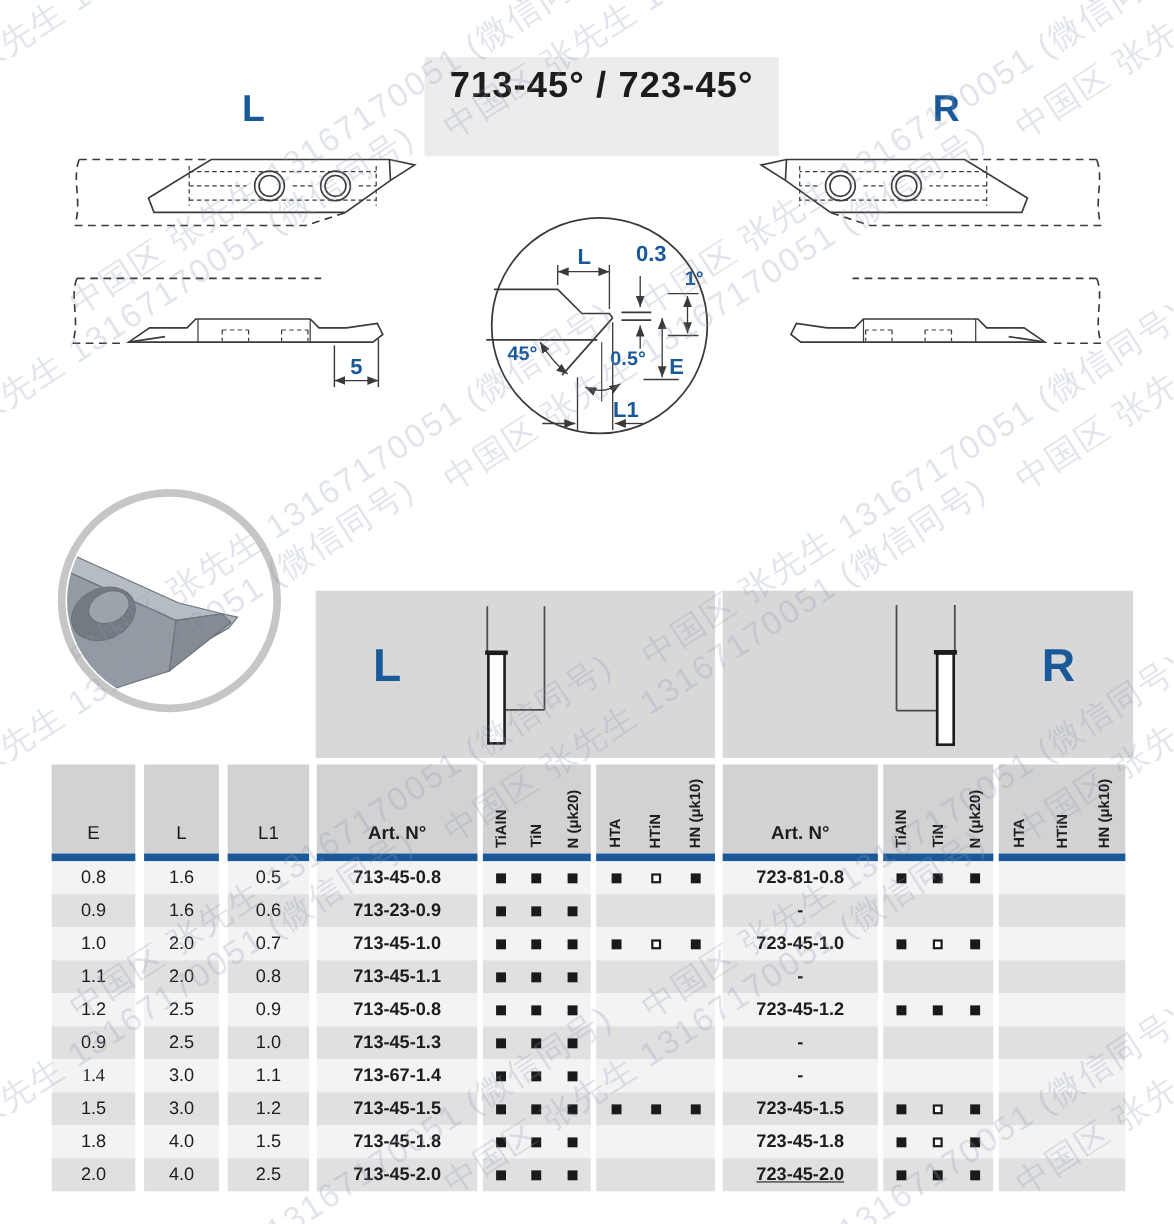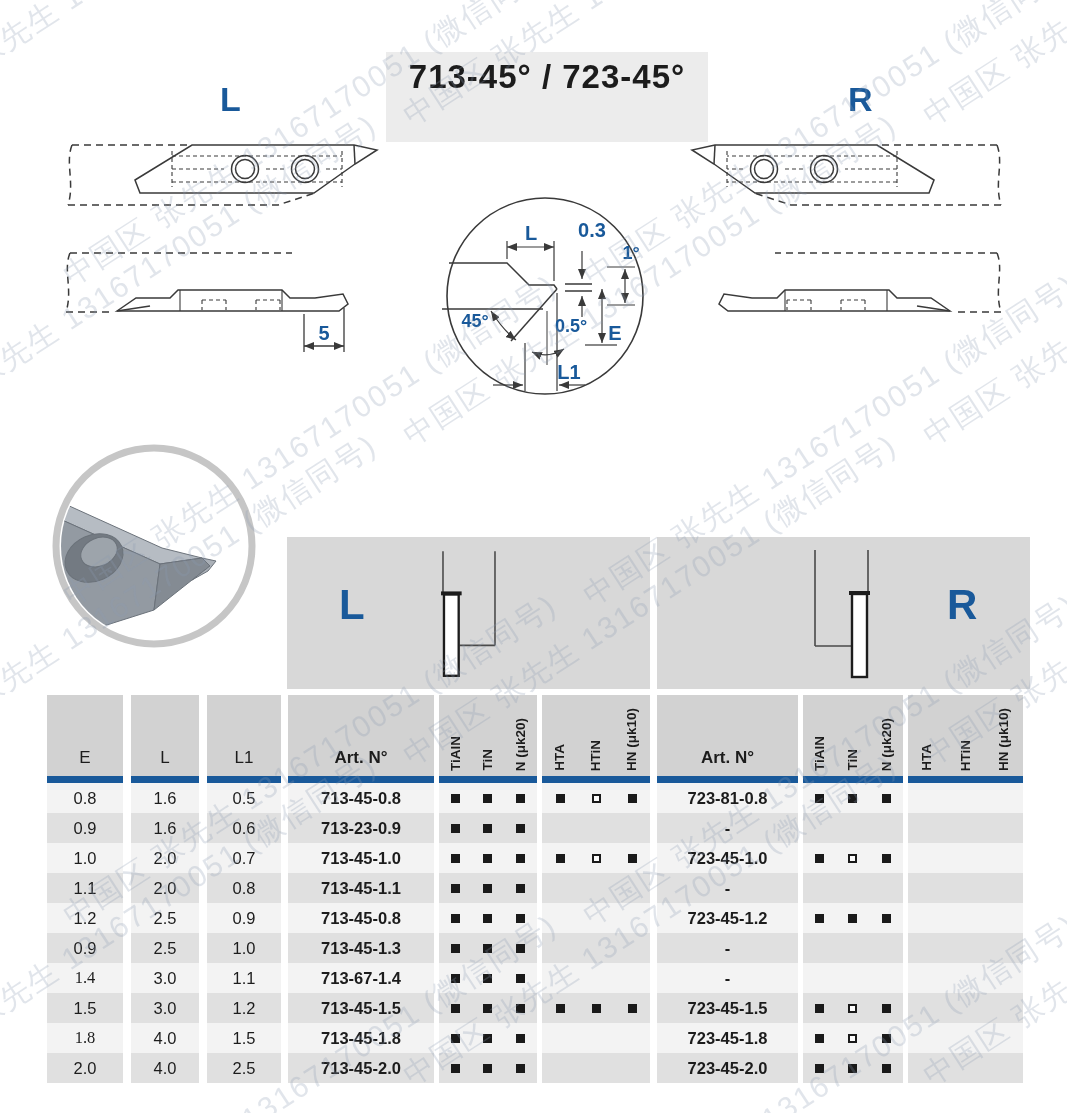--- a/index.html
+++ b/index.html
@@ -498,21 +498,21 @@
         </span>
         <span class="slot">
           <span class="sq filled"></span>
         </span>
       </div>
       <div class="cell group dark" style="grid-area: 9 / 17;">
         <span class="slot"></span>
         <span class="slot"></span>
         <span class="slot"></span>
       </div>
-      <div class="cell light" style="grid-area: 10 / 1; font-family: Liberation Serif, serif;">1.8</div>
+      <div class="cell light" style="grid-area: 10 / 1;">1.8</div>
       <div class="cell light" style="grid-area: 10 / 3;">4.0</div>
       <div class="cell light" style="grid-area: 10 / 5;">1.5</div>
       <div class="cell art light" style="grid-area: 10 / 7;">713-45-1.8</div>
       <div class="cell art light" style="grid-area: 10 / 13;">723-45-1.8</div>
       <div class="cell group light" style="grid-area: 10 / 9;">
         <span class="slot">
           <span class="sq filled"></span>
         </span>
         <span class="slot">
           <span class="sq filled"></span>
@@ -539,21 +539,21 @@
       </div>
       <div class="cell group light" style="grid-area: 10 / 17;">
         <span class="slot"></span>
         <span class="slot"></span>
         <span class="slot"></span>
       </div>
       <div class="cell dark" style="grid-area: 11 / 1;">2.0</div>
       <div class="cell dark" style="grid-area: 11 / 3;">4.0</div>
       <div class="cell dark" style="grid-area: 11 / 5;">2.5</div>
       <div class="cell art dark" style="grid-area: 11 / 7;">713-45-2.0</div>
-      <div class="cell art dark" style="grid-area: 11 / 13;">723-45-2.0</div>
+      <div class="cell art dark" style="grid-area: 11 / 13; text-decoration: underline;">723-45-2.0</div>
       <div class="cell group dark" style="grid-area: 11 / 9;">
         <span class="slot">
           <span class="sq filled"></span>
         </span>
         <span class="slot">
           <span class="sq filled"></span>
         </span>
         <span class="slot">
           <span class="sq filled"></span>
         </span>

